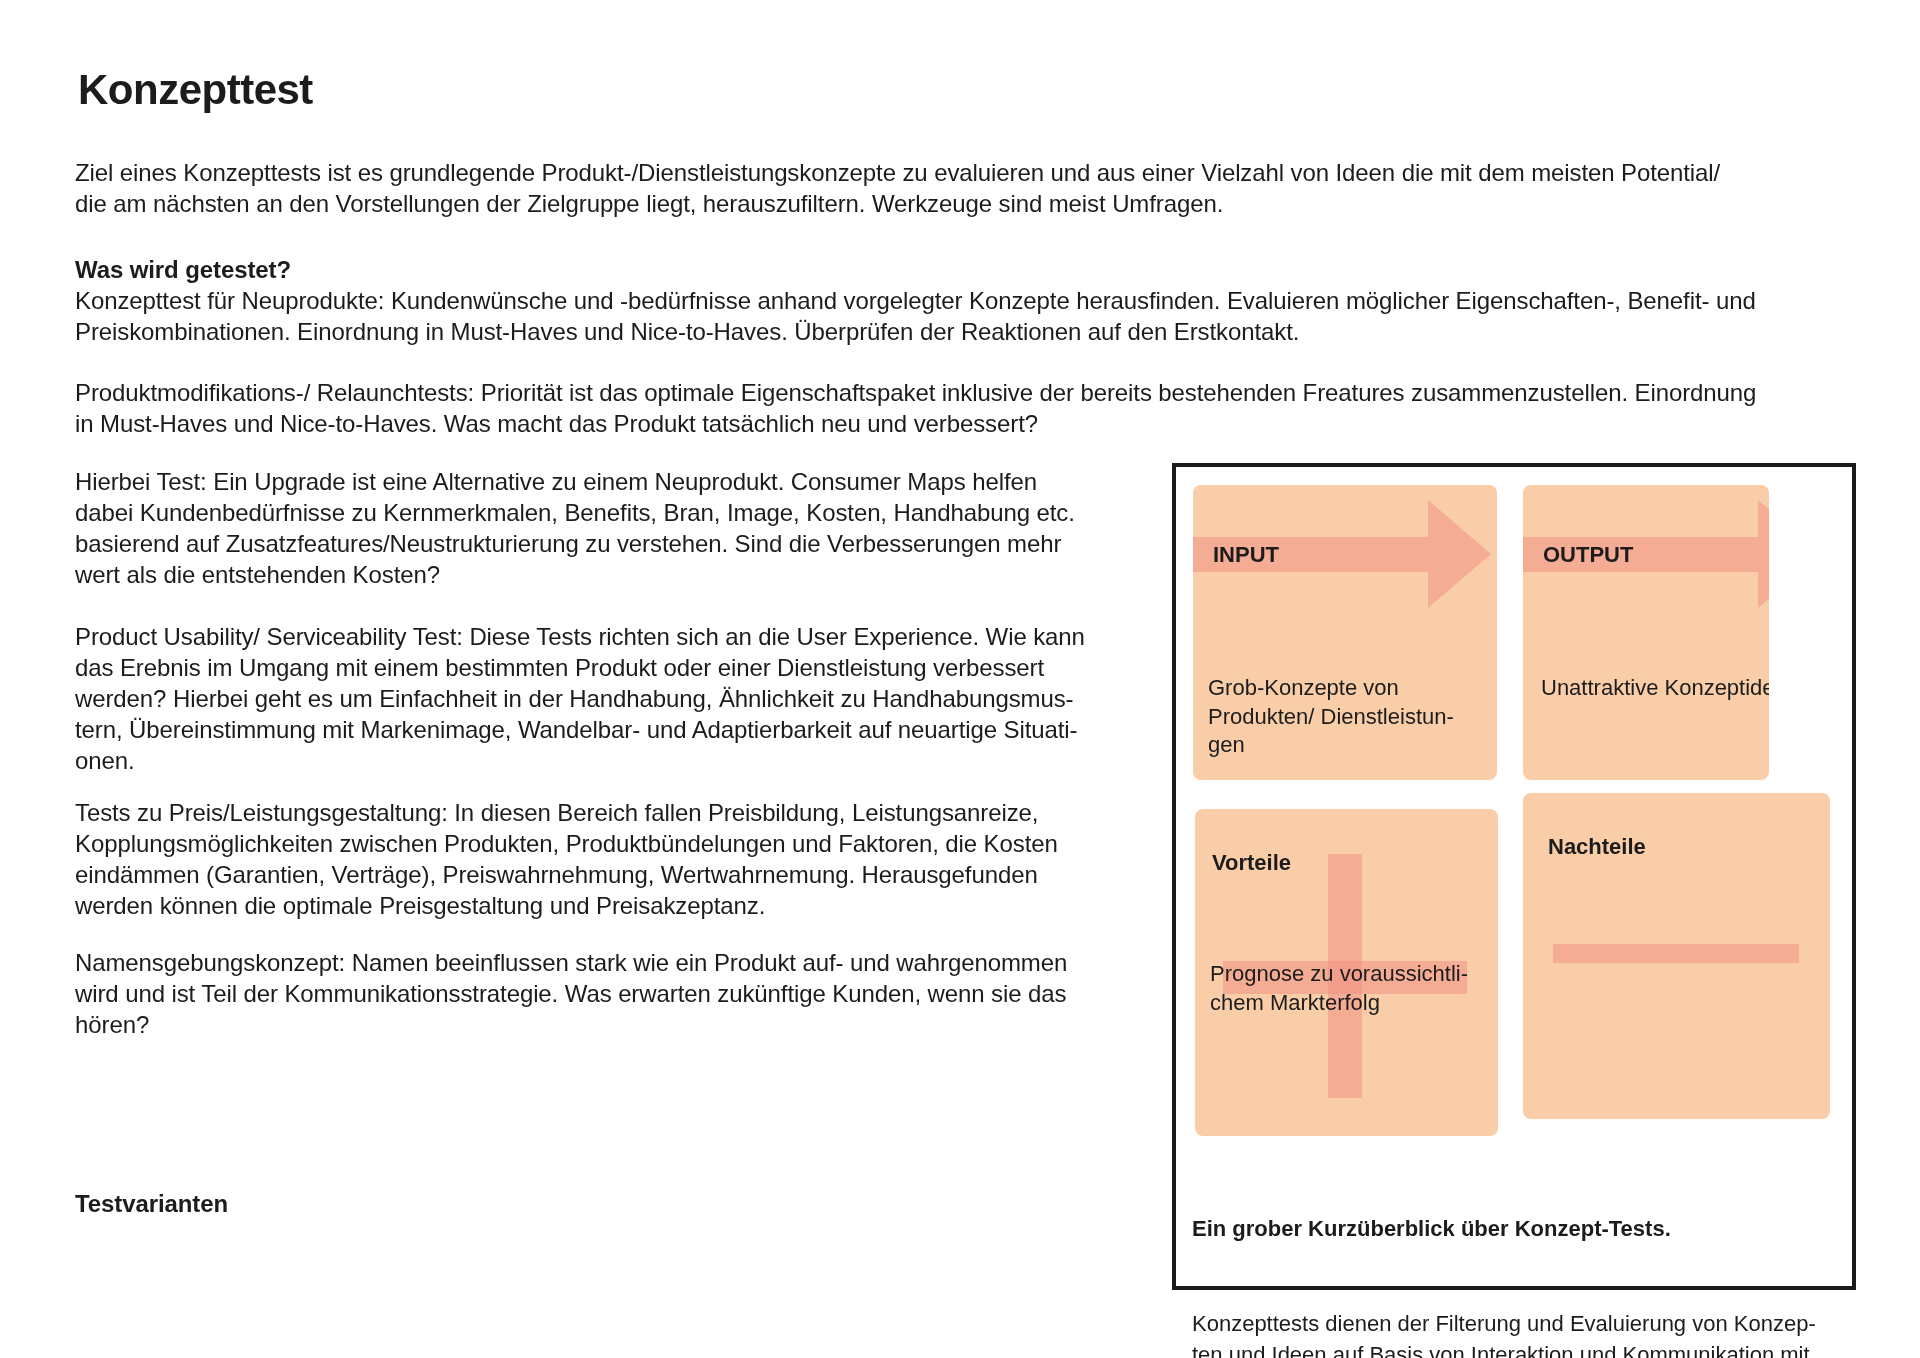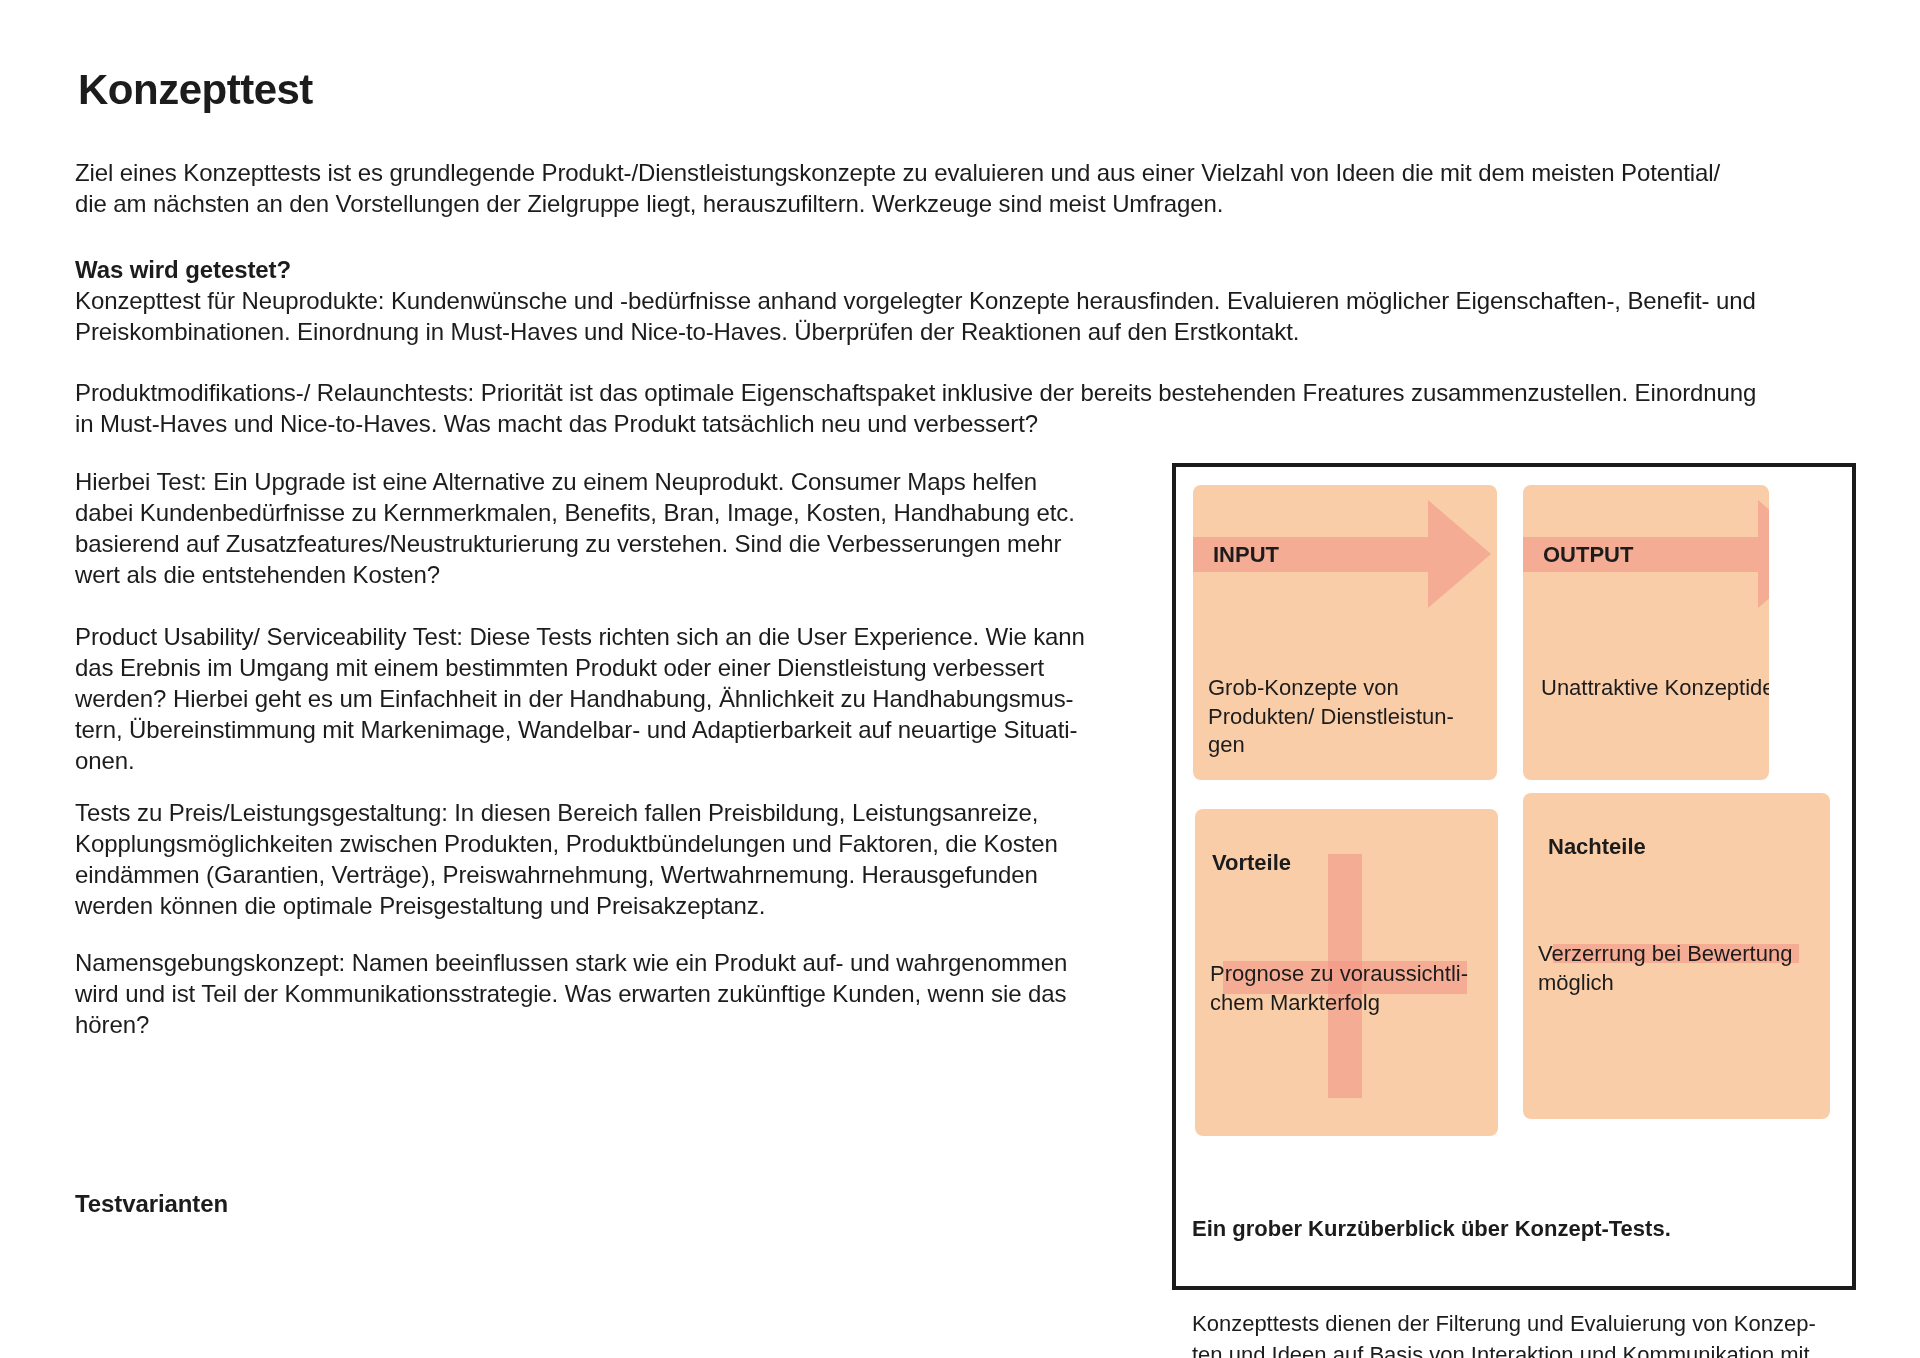--- a/index.html
+++ b/index.html
@@ -140,22 +140,20 @@
       <div class="panel-items">
         <div class="panel-item">Prognose zu voraussichtli-
 chem Markterfolg</div>
       </div>
     </div>
 
     <div class="panel p-nachteile">
       <div class="minus-bar"></div>
       <div class="panel-title plain-title">Nachteile</div>
       <div class="panel-items">
-        <div class="panel-item">Verzerrung bei Bewertung
-möglich</div>
         
       </div>
     </div>
 
     <div class="caption">
       <div class="caption-title">Ein grober Kurzüberblick über Konzept-Tests.</div>
       <div class="caption-text">Konzepttests dienen der Filterung und Evaluierung von Konzep-
 ten und Ideen auf Basis von Interaktion und Kommunikation mit
 der zukünftigen Zielgruppe.</div>
     </div>

